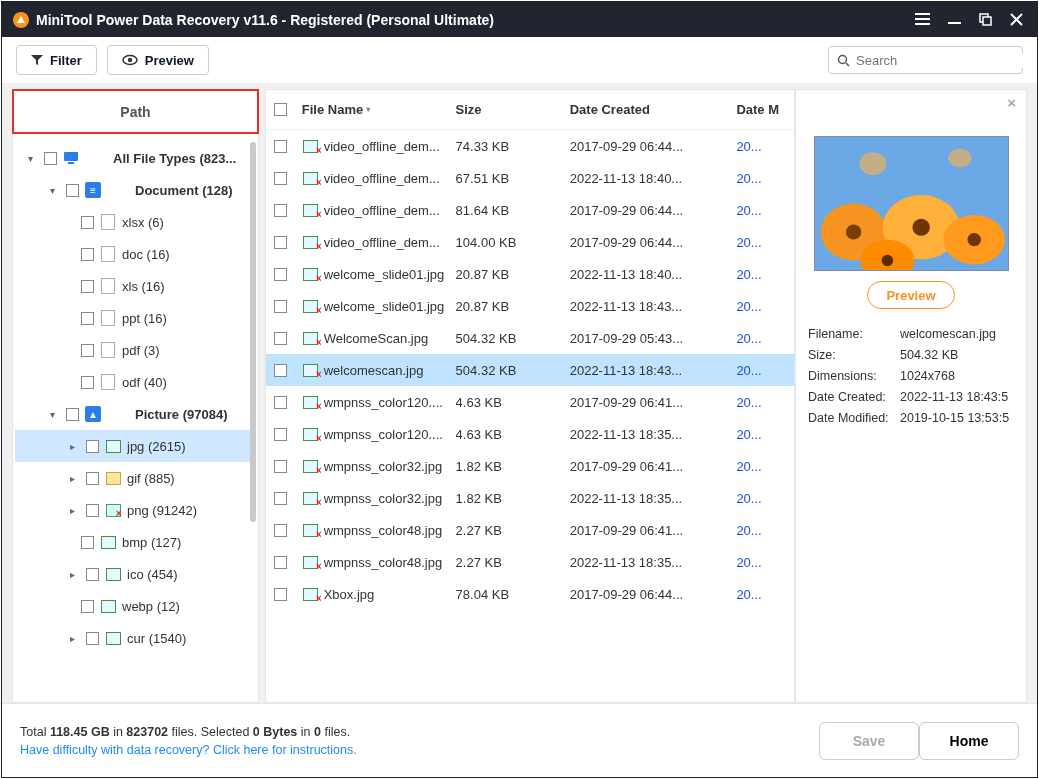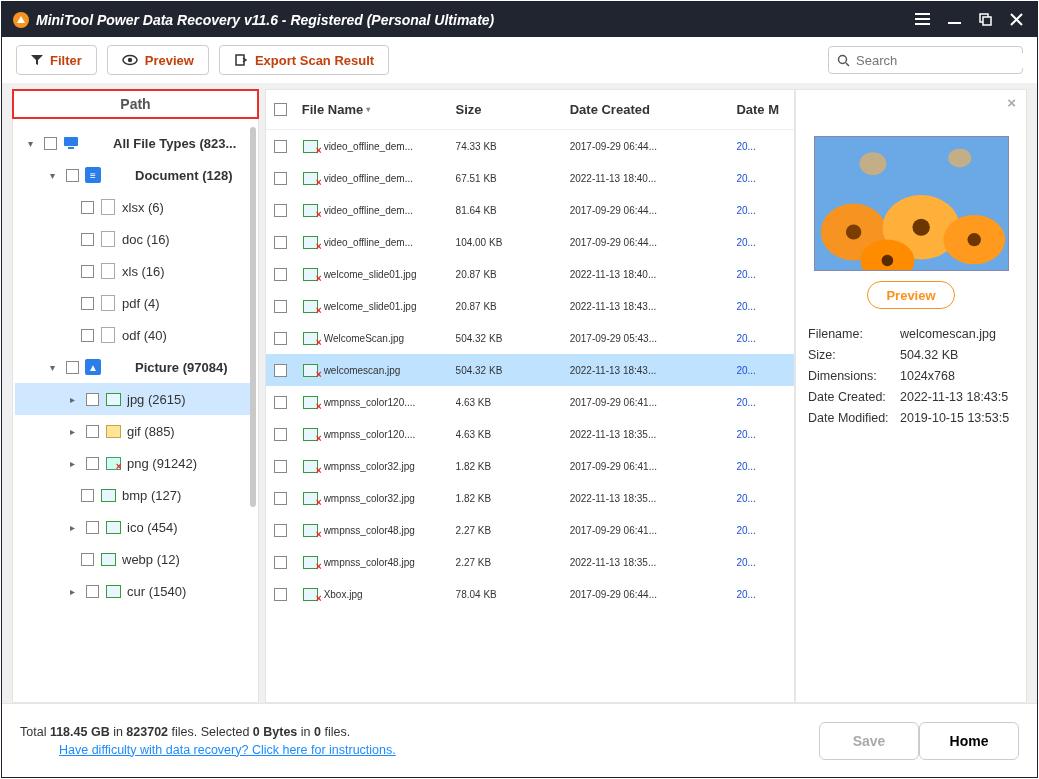--- a/index.html
+++ b/index.html
@@ -2,37 +2,37 @@
 <html><head>
 <meta charset="utf-8">
 <style>
   * { box-sizing: border-box; margin:0; padding:0; font-family: "Segoe UI", Arial, sans-serif; }
   html,body { height:100%; }
   body { background:#fff; display:flex; justify-content:center; align-items:flex-start; }
   .win { width:1037px; height:777px; border:1px solid #1e2230; margin:1px; display:flex; flex-direction:column; background:#fff; position:relative;}
   
   .tbar { height:35px; background:#20252f; color:#fff; display:flex; align-items:center; padding:0 8px; font-weight:600; font-size:14px;}
   .tbar .logo { width:18px; height:18px; margin:0 6px 0 2px; display:flex; align-items:center; justify-content:center;}
-  .tbar-title{ flex:1;font-style:italic; }
+  .tbar-title{ flex:1; }
   .tbar-btns{ display:flex; gap:18px; align-items:center; padding-right:6px;}
   .tbar-btns span{ cursor:pointer; font-size:15px; display:flex;}
   
   .toolbar{ height:46px; background:#fff; display:flex; align-items:center; padding:0 14px; gap:10px;}
-  .btn{ height:30px; border:1px solid #ccc; border-radius:4px; background:#fff; padding:0 14px; font-weight:700; font-size:13px; display:flex; align-items:center; gap:7px; cursor:pointer; color:#c2410c;}
+  .btn{ height:30px; border:1px solid #ccc; border-radius:4px; background:#fff; padding:0 14px; font-weight:700; font-size:13px; display:flex; align-items:center; gap:7px; cursor:pointer; color:#0f172a;}
   .btn .icn{font-weight:900;}
   .toolbar .spacer{flex:1;}
   .search{ width:195px; height:28px; border:1px solid #ccc; border-radius:4px; display:flex; align-items:center; padding:0 8px; gap:6px; color:#888;}
   .search input{ border:none; outline:none; flex:1; font-size:13px; color:#444;}
   
   .main{ flex:1; display:flex; min-height:0; background:#f0f0f0; padding:6px 10px 0 10px; gap:0;}
   .panel{ background:#fff; border:1px solid #e5e5e5; }
   
   .left{ width:247px; display:flex; flex-direction:column; }
   .tabs{ display:flex; gap:8px; padding:0px 0 0 0; margin-bottom:-1px;}
-  .tab{ flex:1; height:30px; display:flex; align-items:center; justify-content:center; font-weight:700; font-size:14px; border:2px solid #ee2c2c; background:#fff; position:relative; z-index:2; cursor:pointer;}
+  .tab{ flex:1; height:45px; display:flex; align-items:center; justify-content:center; font-weight:700; font-size:14px; border:2px solid #ee2c2c; background:#fff; position:relative; z-index:2; cursor:pointer;}
   .tab.active{ color:#1a8cff;}
   .tab.inactive{ color:#555;}
   .tree{ flex:1; overflow-y:auto; padding:8px 4px 8px 2px; position:relative;}
   .tnode{ display:flex; align-items:center; height:32px; font-size:13px; cursor:pointer; gap:6px; padding-right:4px;}
   .tnode .expander{ width:15px; text-align:center; color:#666; font-size:10px;}
   .tnode .chk{ width:13px; height:13px; border:1px solid #888; background:#fff; flex:none;}
   .tnode .ticn{ width:16px; height:16px; flex:none; display:flex; align-items:center; justify-content:center; }
   .tnode .lbl{ white-space:nowrap; overflow:hidden; text-overflow:ellipsis; color:#333;}
   .tnode.bold .lbl{ font-weight:700;margin-left:28px;}
   .tnode.sel{ background:#cfe8ff;}
@@ -44,38 +44,38 @@
   
   .center{ flex:1; display:flex; flex-direction:column; min-width:0; margin-left:6px;}
   .thead{ height:40px; display:flex; align-items:center; border-bottom:1px solid #eee; padding:0 8px;}
   .thead .hchk{ width:28px; display:flex; align-items:center;}
   .th{ font-weight:700; font-size:13px; color:#333; display:flex; align-items:center; gap:3px;}
   .col-name{ width:155px;}
   .col-size{ width:115px;}
   .col-dc{ width:168px;}
   .col-dm{ width:50px;}
   .tbody{ flex:1; overflow:hidden;}
-  .row{ display:flex; align-items:center; height:32px; padding:0 8px; font-size:10px; color:#333;}
+  .row{ display:flex; align-items:center; height:32px; padding:0 8px; font-size:13px; color:#333;}
   .row .rchk{ width:28px; display:flex; align-items:center;}
   .row .ficn{ width:18px; display:flex; align-items:center; justify-content:center; margin-right:4px; position:relative;}
   .row .cell{ white-space:nowrap; overflow:hidden; text-overflow:ellipsis;}
   .row.sel{ background:#bfe2ff;}
   .row .col-dm{color:#1d4ed8;}
   .chk2{ width:13px; height:13px; border:1px solid #888; background:#fff;}
   
   .right{ width:232px; padding:10px 12px 0 12px; position:relative; margin-left:0;}
   .right .close{ position:absolute; top:4px; right:10px; color:#aaa; cursor:pointer; font-size:15px; font-weight:bold;}
   .thumb{ width:195px; height:135px; border:1px solid #88a; margin:36px auto 10px; display:block;}
   .pvbtn{ display:block; margin:0 auto 18px; border:1px solid #f79321; color:#f79321; background:#fff; height:28px; padding:0 18px; border-radius:14px; font-size:13px; font-weight:600; cursor:pointer;}
   .kv{ display:flex; font-size:12.5px; color:#333; margin-bottom:7px;}
   .kv .k{ width:92px;}
   
   .footer{ height:74px; background:#fff; border-top:1px solid #e5e5e5; display:flex; align-items:center; padding:0 18px; }
   .footer .info{ flex:1; font-size:12.5px; color:#333;}
-  .footer .info .link{ color:#1a8cff; text-decoration:underline; cursor:pointer; display:inline-block; margin-top:4px;margin-left:39px;}
+  .footer .info .link{ color:#1a8cff; cursor:pointer; display:inline-block; margin-top:4px;}
   .fbtn{ height:38px; width:100px; border:1px solid #ccc; border-radius:6px; background:#fff; font-weight:700; font-size:14px; cursor:pointer;}
   .fbtn.disabled{ color:#aaa; cursor:default;}
   
   .icon-doc{ background:#2b7de9; color:#fff; width:16px;height:16px; font-size:10px; display:flex; align-items:center; justify-content:center; border-radius:2px;}
   .icon-pic{ background:#2b7de9; color:#fff; width:16px;height:16px; font-size:10px; display:flex; align-items:center; justify-content:center; border-radius:2px;}
   .icon-monitor{ color:#2b7de9;}
   .icon-file{ width:14px; height:16px; border:1px solid #aaa; background:#fff; }
   .icon-img{ width:15px; height:13px; border:1px solid #3a9a3a; background:linear-gradient(#e8f6ff,#e8f6ff);}
   .icon-img.red::after{ content:"×"; color:#e22; font-size:10px; font-weight:bold; position:absolute; bottom:-3px; right:-2px;}
   .icon-gif{ background:#ffe59a; border:1px solid #c7a543;}
@@ -132,29 +132,20 @@
     </button>
     <button class="btn">
       <span class="icn">
         <svg width="16" height="12">
             <ellipse cx="8" cy="6" rx="7" ry="4.5" fill="none" stroke="#333" stroke-width="1.5"></ellipse>
             <circle cx="8" cy="6" r="2.2" fill="#333"></circle>
           </svg>
       </span>
       <span>Preview</span>
     </button>
-    <button class="btn">
-      <span class="icn">
-        <svg width="14" height="14">
-            <rect x="2" y="2" width="8" height="10" fill="none" stroke="#333" stroke-width="1.5"></rect>
-            <path d="M9 5l3 2-3 2" fill="none" stroke="#333" stroke-width="1.5"></path>
-          </svg>
-      </span>
-      <span>Export Scan Result</span>
-    </button>
     <div class="spacer"></div>
     <div class="search">
       <span>
         <svg width="13" height="13">
             <circle cx="5.5" cy="5.5" r="4" fill="none" stroke="#555" stroke-width="1.5"></circle>
             <path d="M9 9l3 3" stroke="#555" stroke-width="1.5"></path>
           </svg>
       </span>
       <input placeholder="Search" style="">
     </div>
@@ -208,21 +199,28 @@
             <span class="ticn">
               <span class="icon-file"></span>
             </span>
             <span class="lbl">xls (16)</span>
           </div>
         <div class="tnode depth2">
             <span class="chk"></span>
             <span class="ticn">
               <span class="icon-file"></span>
             </span>
-            <span class="lbl">pdf (4)</span>
+            <span class="lbl">ppt (16)</span>
+          </div>
+        <div class="tnode depth2">
+            <span class="chk"></span>
+            <span class="ticn">
+              <span class="icon-file"></span>
+            </span>
+            <span class="lbl">pdf (3)</span>
           </div>
         <div class="tnode depth2">
             <span class="chk"></span>
             <span class="ticn">
               <span class="icon-file"></span>
             </span>
             <span class="lbl">odf (40)</span>
           </div>
 
         <div class="tnode bold depth1">

